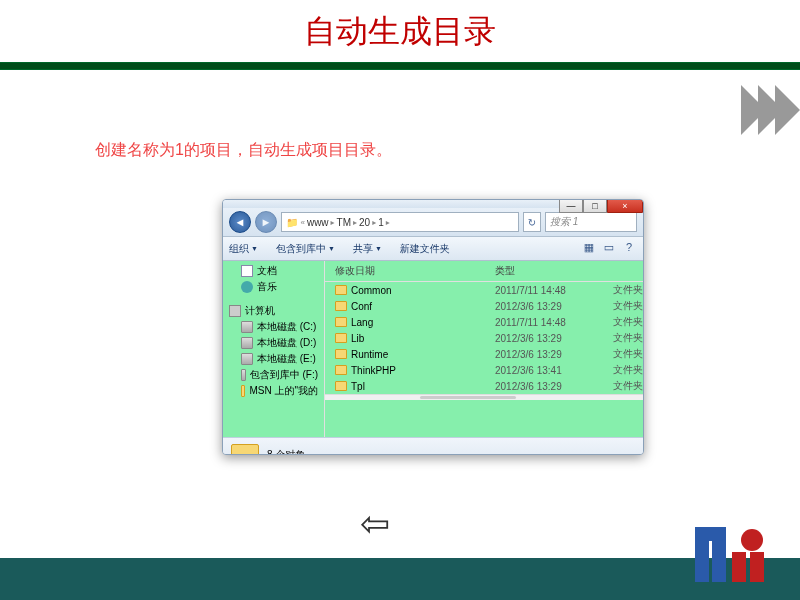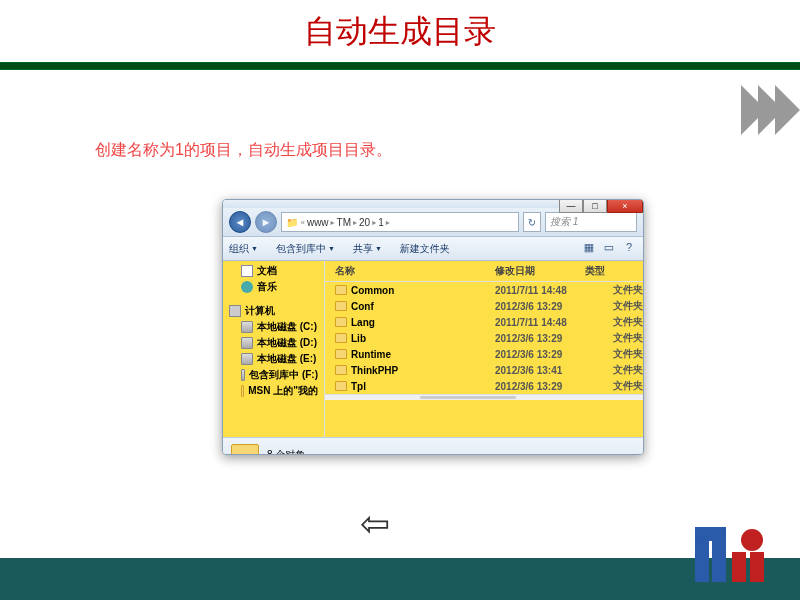--- a/index.html
+++ b/index.html
@@ -25,21 +25,21 @@
     .crumb .sep { color: #888; font-size: 8px; }
     .search { width: 92px; background: #fff; border: 1px solid #a0b0c0; height: 20px; font-size: 10px; color: #888; padding: 0 4px; display: flex; align-items: center; font-style: italic; }
     .refresh { width: 18px; height: 20px; border: 1px solid #a0b0c0; background: #fff; font-size: 10px; display: flex; align-items: center; justify-content: center; color: #4a6a9a; }
     
     .toolbar { display: flex; align-items: center; height: 24px; background: linear-gradient(#f2f7fc,#dce7f2); border-bottom: 1px solid #b0c0d0; font-size: 10px; padding: 0 6px; gap: 18px; }
     .tb-item { color: #1a3a6a; display: flex; align-items: center; gap: 2px; }
     .tb-drop { font-size: 7px; }
     .tb-right { margin-left: auto; display: flex; gap: 4px; }
     .tb-icon { width: 16px; height: 16px; color: #3a5a8a; font-size: 11px; text-align: center; }
     
-    .body { display: flex; height: 176px; background: #fde047; font-weight: bold; }
+    .body { display: flex; height: 176px; background: #86efac; }
     .side { width: 102px; border-right: 1px solid #e0e0e0; font-size: 10px; padding: 2px 0; overflow: hidden; }
     .side-item { display: flex; align-items: center; gap: 4px; padding: 1px 6px; white-space: nowrap; }
     .side-item.sub { padding-left: 18px; }
     .side-icon { width: 12px; height: 12px; display: inline-block; }
     .side-icon.doc { background: #fff; border: 1px solid #88a; }
     .side-icon.music { background: #4aa; border-radius: 50%; }
     .side-icon.pc { background: #ccc; border: 1px solid #888; }
     .side-icon.disk { background: linear-gradient(#ddd,#aaa); border: 1px solid #888; border-radius: 1px; }
     .side-icon.folder { background: #f7d774; border: 1px solid #d4a020; border-radius: 1px; }
     .side-sep { height: 8px; }
@@ -161,21 +161,20 @@
           <span>包含到库中 (F:)</span>
         </div>
       <div class="side-item sub">
           <span class="side-icon folder"></span>
           <span>MSN 上的"我的</span>
         </div>
     </div>
 
     <div class="main">
       <div class="cols">
-        <div>名称</div>
         <div>修改日期</div>
         <div>类型</div>
       </div>
       <div id="file-rows">
           <div class="row">
             <div class="name">
               <span class="ficon folder"></span>
               <span>Common</span>
             </div>
             <div class="date">2011/7/11 14:48</div>

